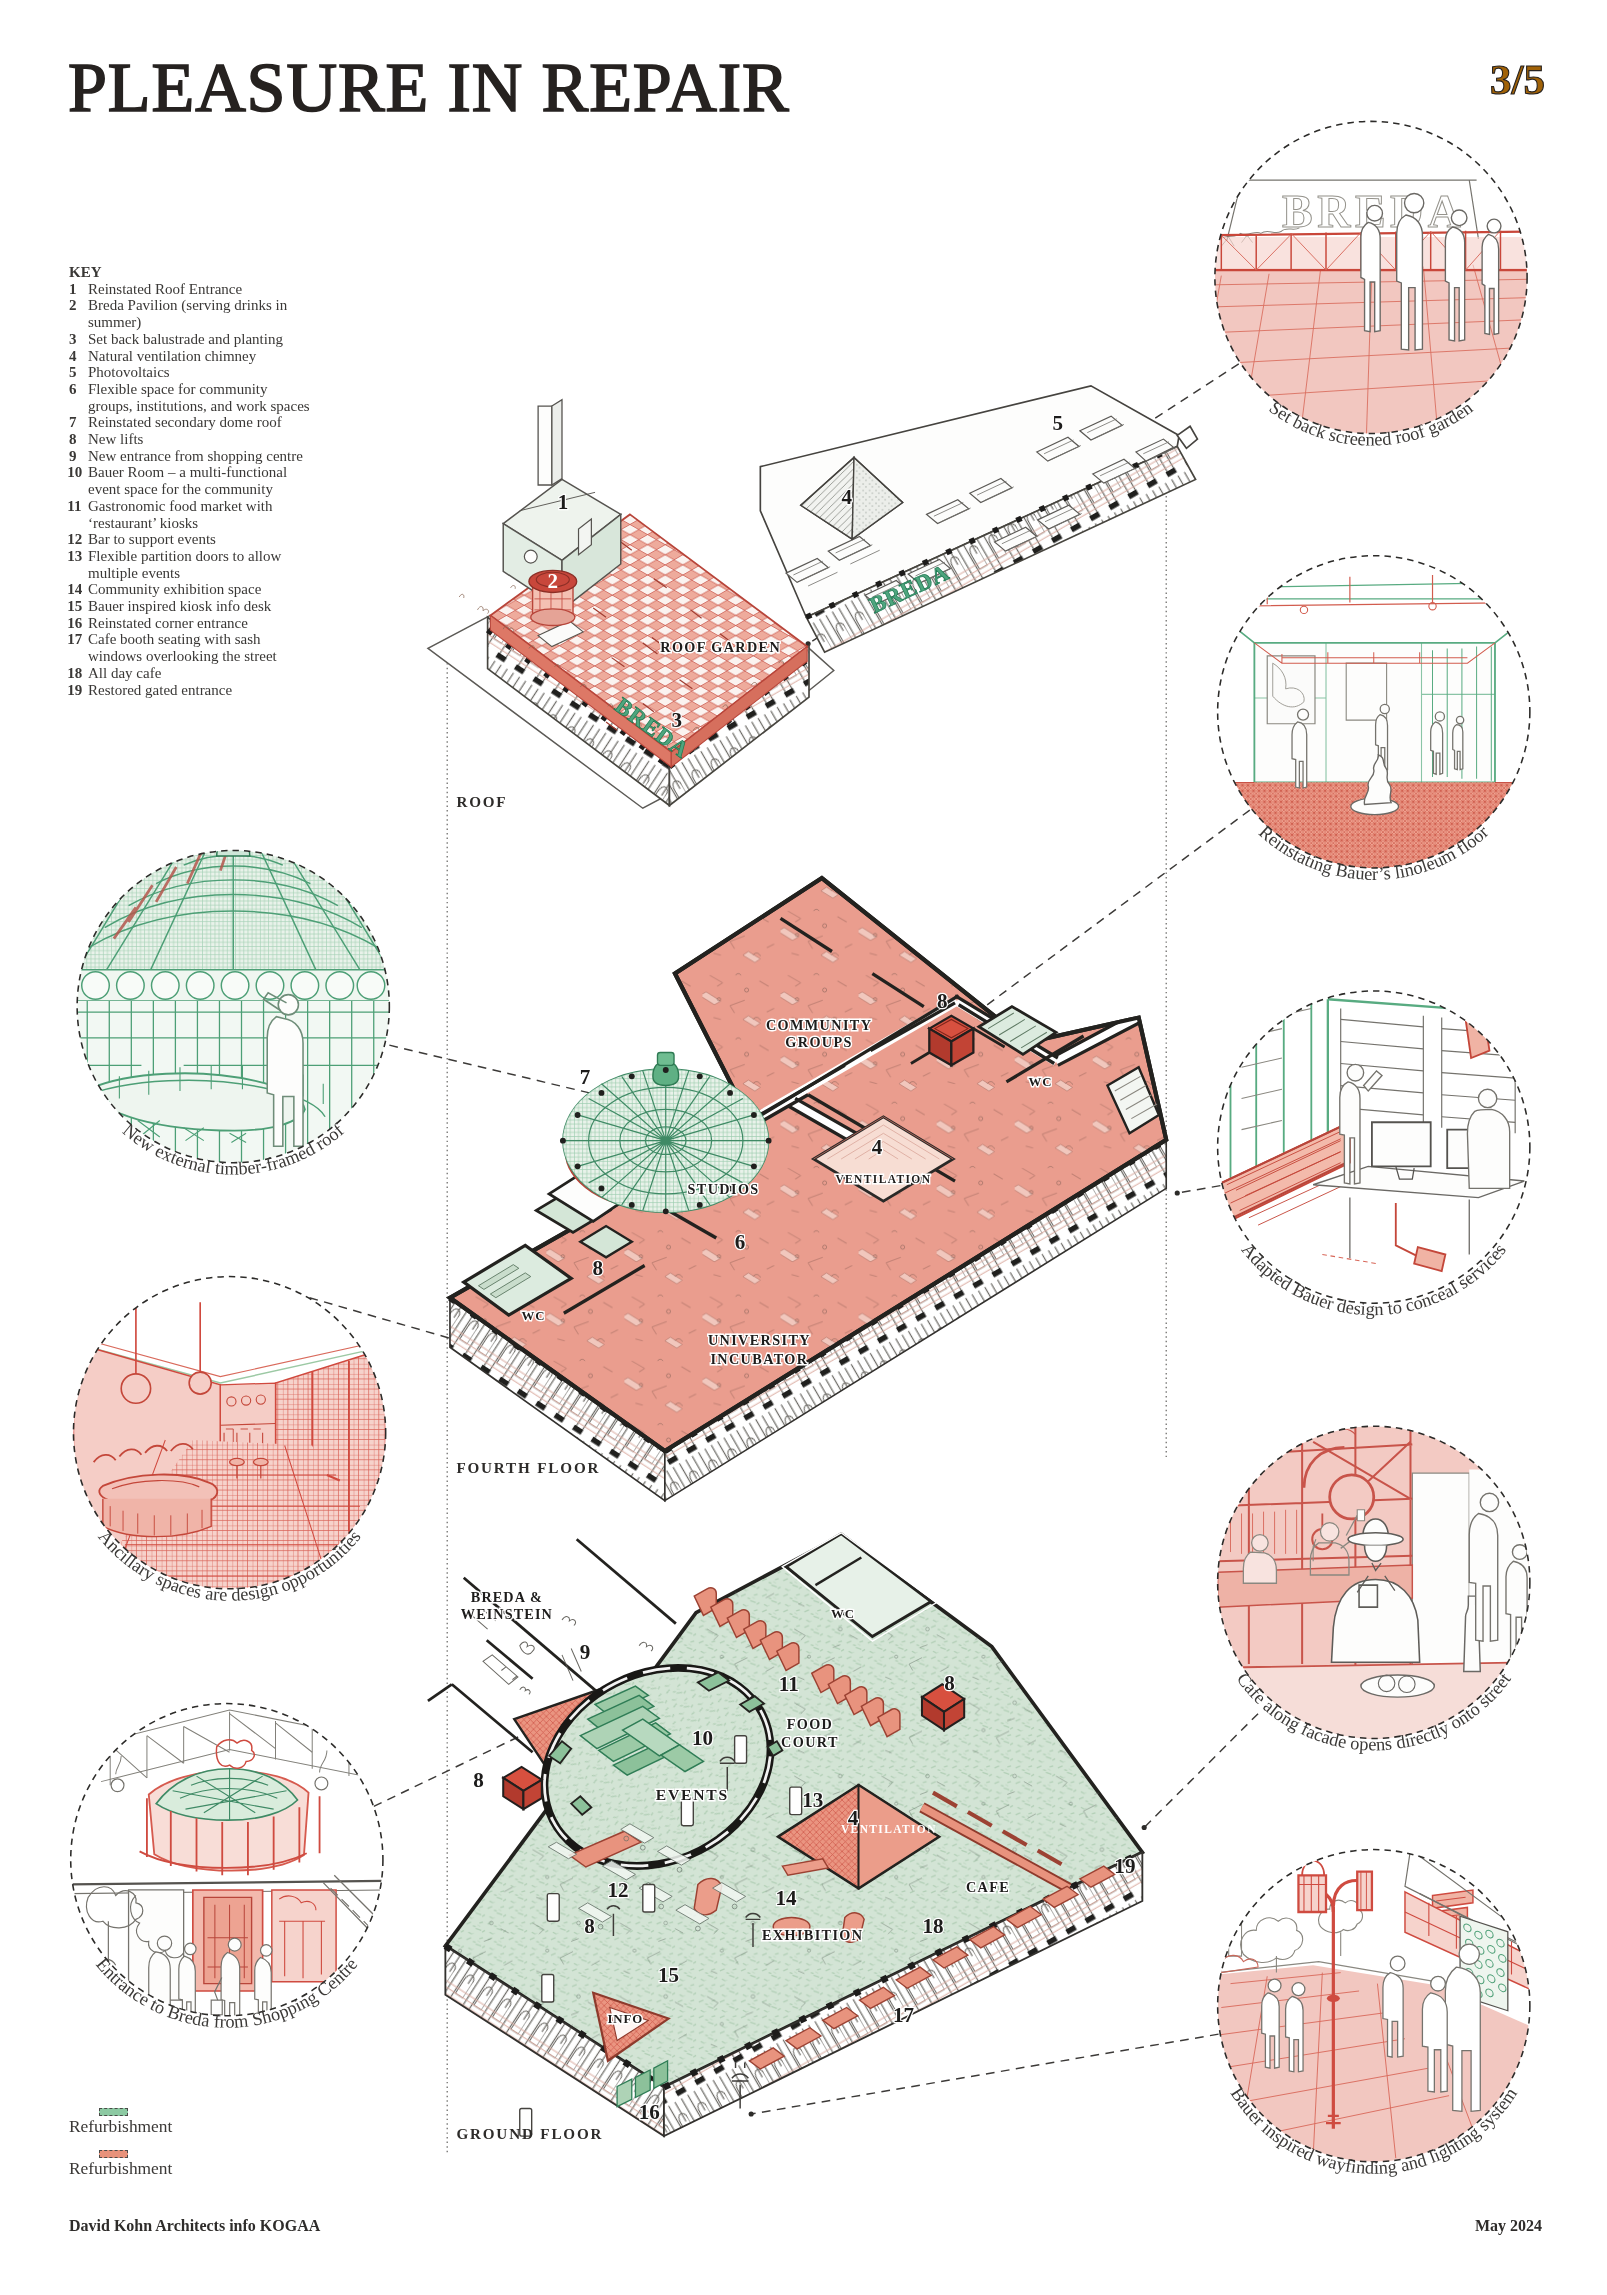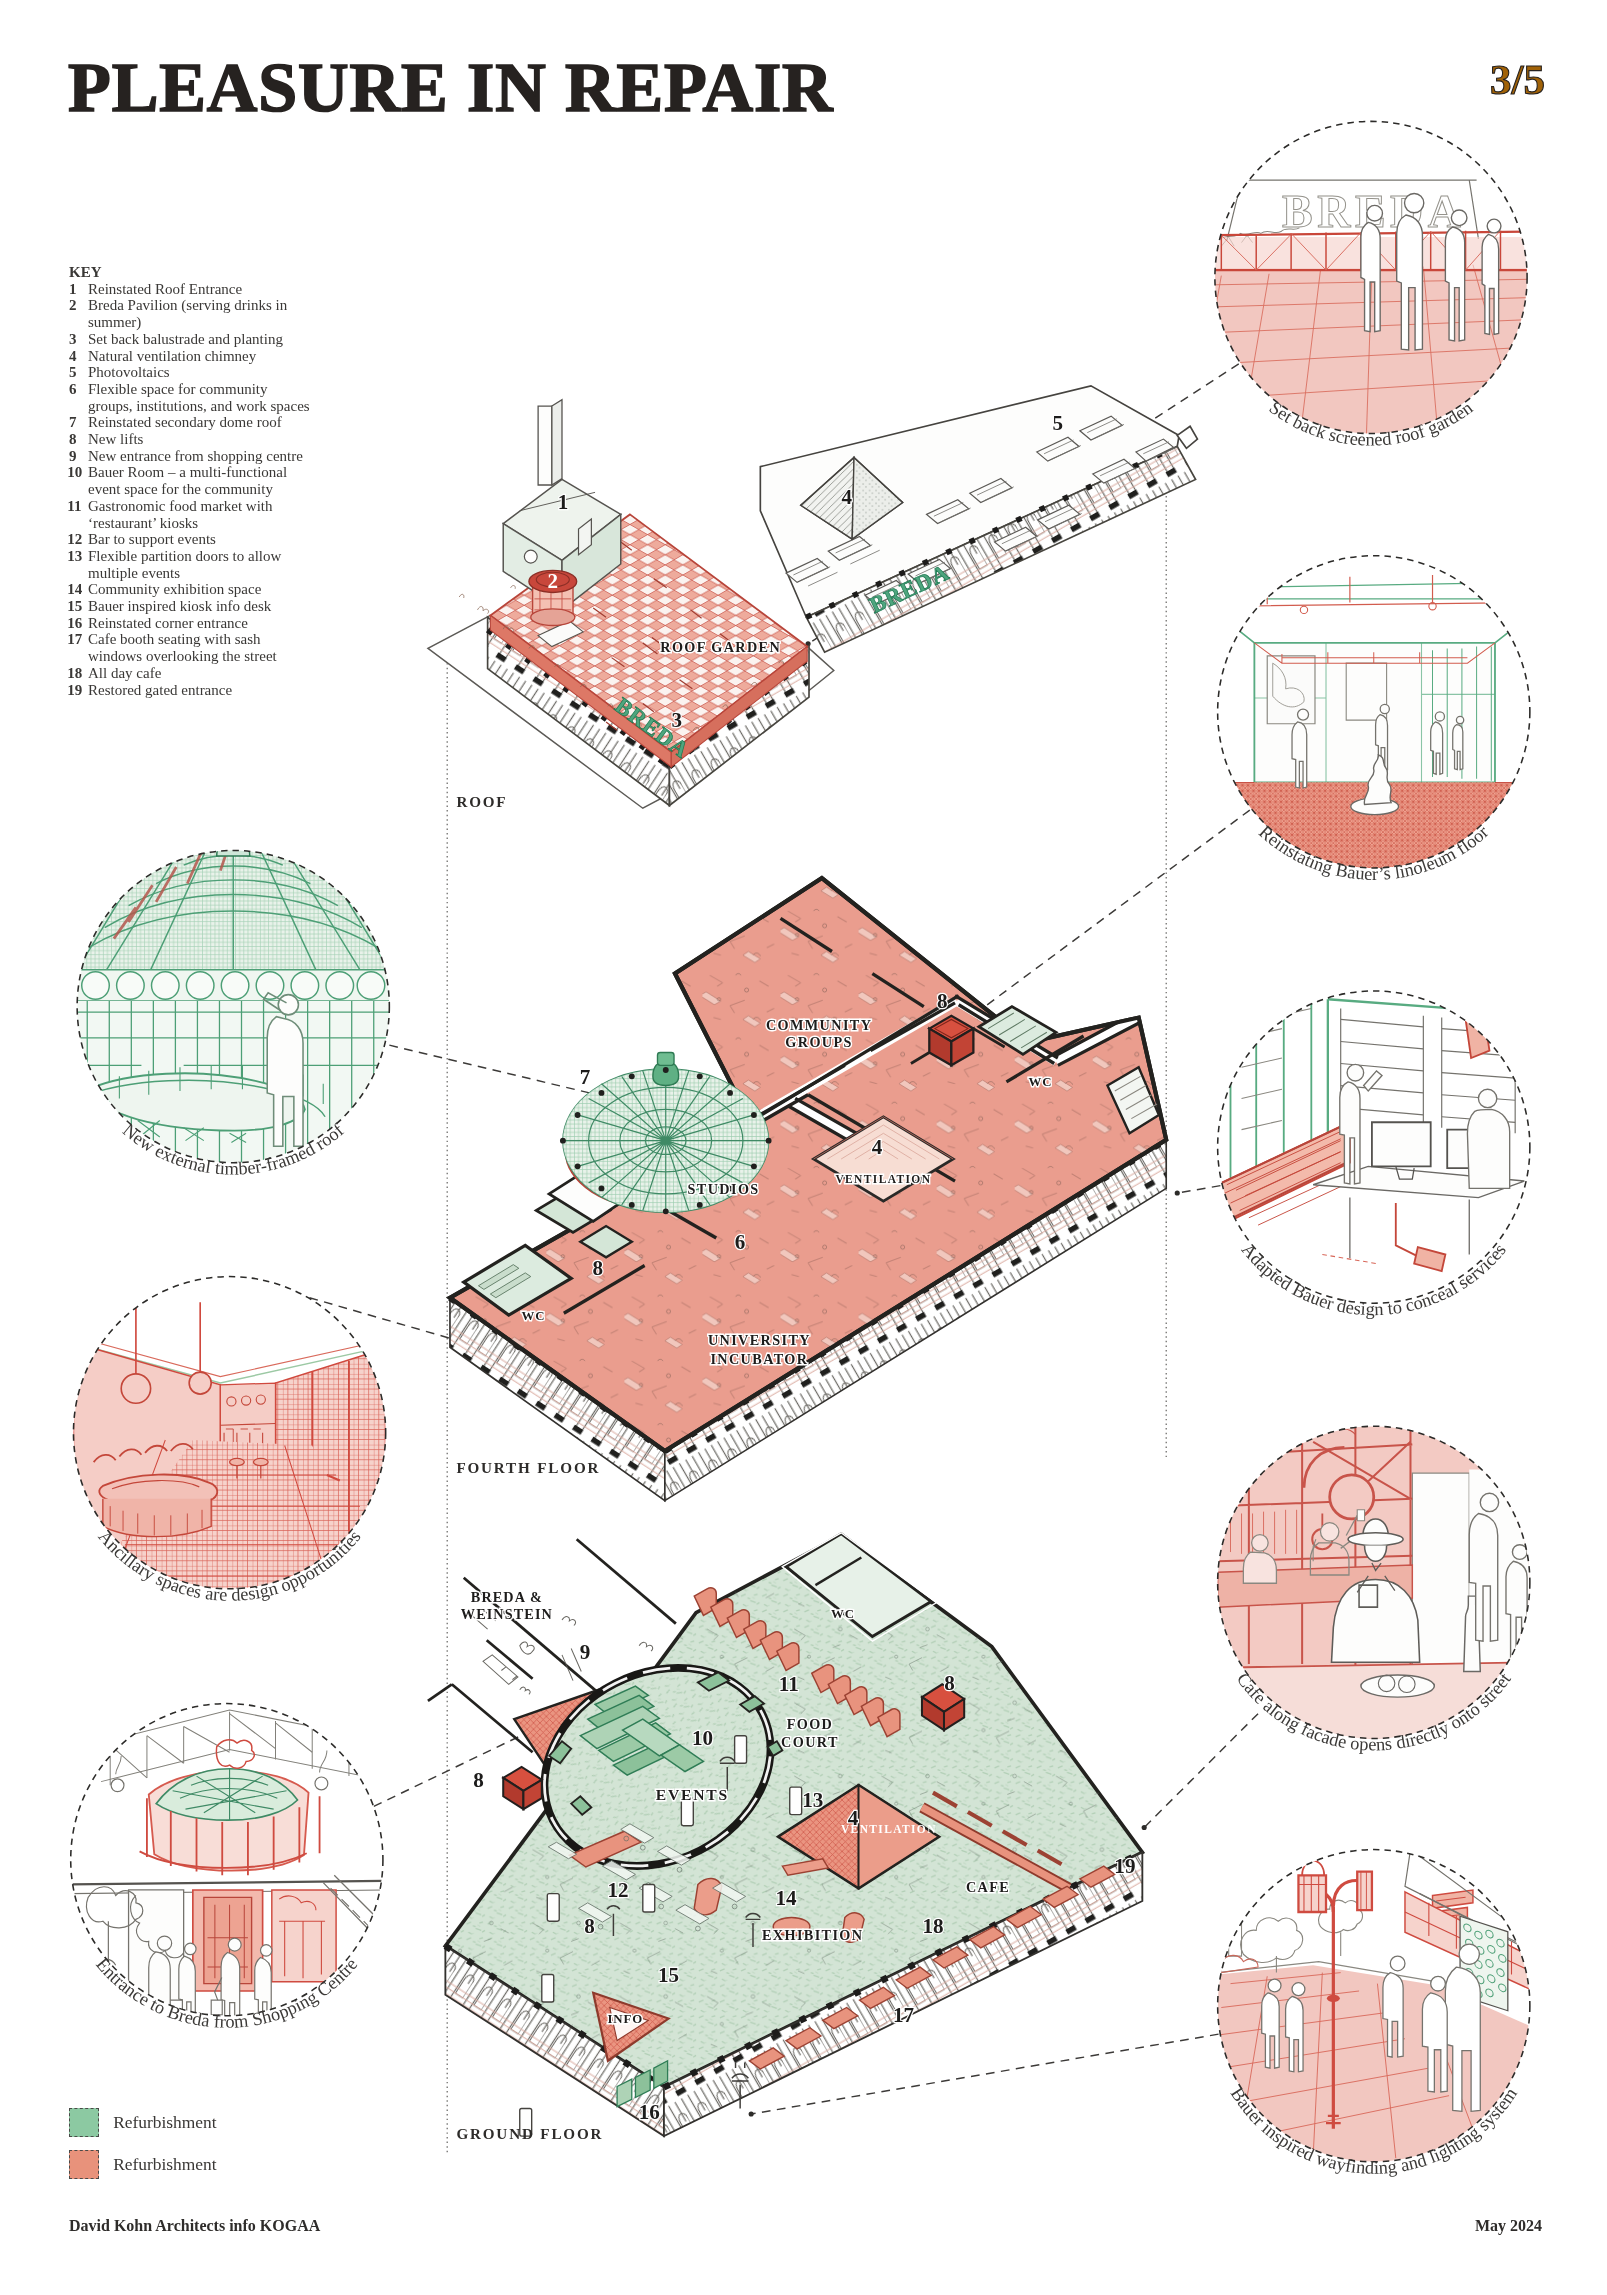--- a/index.html
+++ b/index.html
@@ -1,29 +1,29 @@
 <!DOCTYPE html>
 <html style="font-size:14.7px"><head>
 <meta charset="utf-8">
 <style>
 html,body{margin:0;padding:0;}
 body{width:1607px;height:2296px;background:#ffffff;font-family:"Liberation Serif",serif;color:#2b2a28;}
 #page{position:relative;width:1607px;height:2296px;overflow:hidden;background:#ffffff;}
 .abs{position:absolute;}
-#title{left:68px;top:48px;font-size:70px;font-weight:bold;letter-spacing:0.9px;color:#262220;white-space:nowrap;-webkit-text-stroke:1.7px #262220;}
+#title{left:68px;top:48px;font-size:70px;font-weight:normal;letter-spacing:0.9px;color:#262220;white-space:nowrap;-webkit-text-stroke:1.7px #262220;}
 #pageno{left:1490px;top:55px;font-size:43px;font-weight:bold;color:#a16207;-webkit-text-stroke:1.1px #262220;}
 #intro{left:69px;top:171px;width:386px;font-size:15px;line-height:17px;color:#3a3836;}
 #intro b{letter-spacing:0.2px;}
 #key{left:69px;top:264px;width:317px;font-size:15px;line-height:16.7px;color:#3a3836;}
 #key .h{font-weight:bold;}
 .ki{position:relative;padding-left:19px;}
 .ki b{position:absolute;left:0;top:0;}
 .ki.w b{left:-1.8px;}
 #legend{left:69px;top:2108px;font-size:17.4px;color:#3a3836;}
-.lrow{display:flex;align-items:center;margin-bottom:13px;height:29px;}
+.lrow{display:flex;align-items:center;margin-bottom:13px;height:29px;flex-direction:column;}
 .sw{width:27.5px;height:27.5px;border:1.5px dashed #4a4a48;margin-right:14.7px;}
 #footL{left:69px;top:2217px;font-size:16px;font-weight:bold;color:#2e2c2a;}
 #footR{left:1475px;top:2217px;font-size:16px;font-weight:bold;color:#2e2c2a;}
 svg{position:absolute;left:0;top:0;}
 svg text{font-family:"Liberation Serif",serif;}
 .lbl{font-weight:bold;fill:#1d1c1b;paint-order:stroke;stroke:#ffffff;stroke-width:3px;}
 .num{font-weight:bold;fill:#1d1c1b;paint-order:stroke;stroke:#ffffff;stroke-width:2.5px;font-size:23px;text-anchor:middle;}
 .cap{font-size:20px;fill:#3c3a38;}
 .flr{font-weight:bold;fill:#2e2c2a;font-size:16.5px;letter-spacing:2px;}
 </style>

